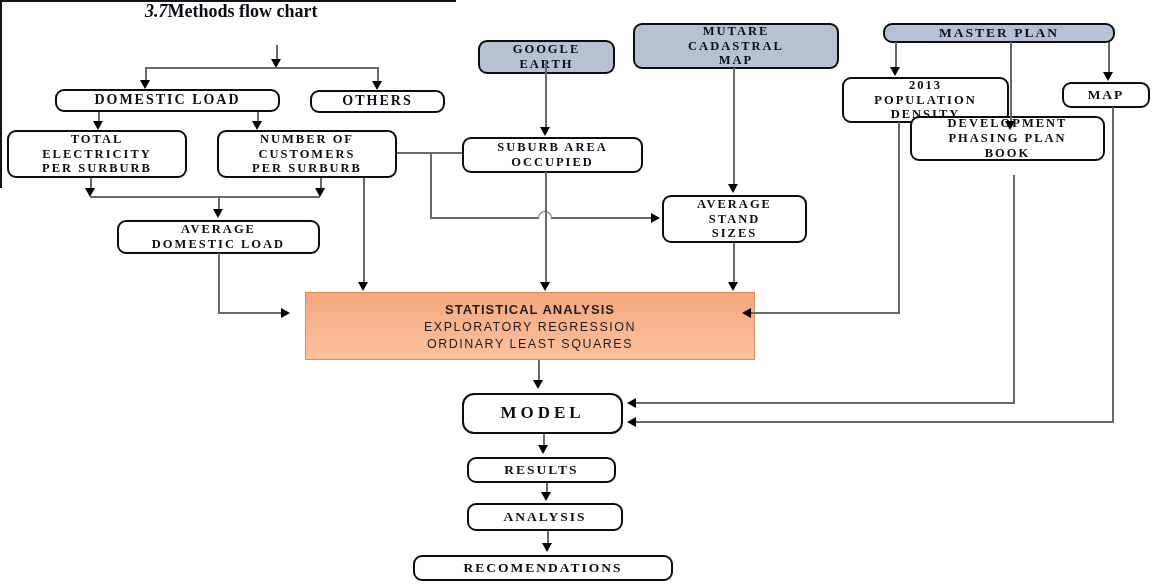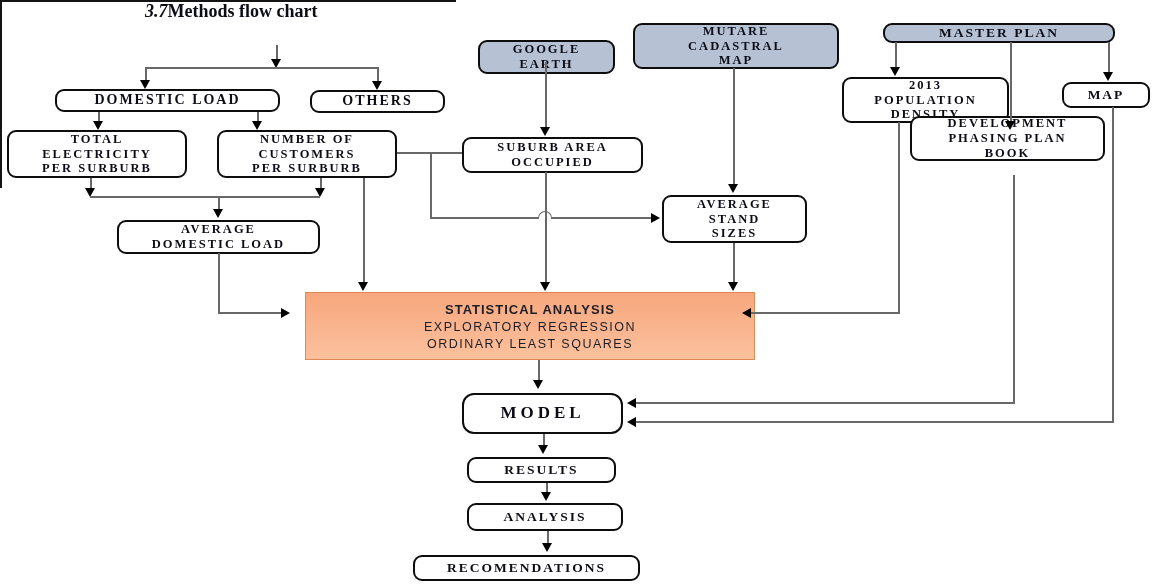--- a/index.html
+++ b/index.html
@@ -114,21 +114,21 @@
 
   <div class="node model" style="left:462px;top:393px;width:161px;height:41px">
       <span>MODEL</span>
     </div>
   <div class="node f13" style="left:467px;top:457px;width:149px;height:26px">
       <span>RESULTS</span>
     </div>
   <div class="node f13" style="left:467px;top:503px;width:156px;height:28px">
       <span>ANALYSIS</span>
     </div>
-  <div class="node f13" style="left:413px;top:555px;width:227px;height:26px">
+  <div class="node f13" style="left:413px;top:555px;width:260px;height:26px">
       <span>RECOMENDATIONS</span>
     </div>
 
   <div class="vl" style="left:276px;top:45px;height:16px"></div>
   <div class="ad" style="left:271px;top:59px"></div>
   <div class="hl" style="left:145px;top:67px;width:232px"></div>
   <div class="vl" style="left:145px;top:67px;height:14px"></div>
   <div class="ad" style="left:140px;top:80px"></div>
   <div class="vl" style="left:377px;top:67px;height:15px"></div>
   <div class="ad" style="left:372px;top:81px"></div>

